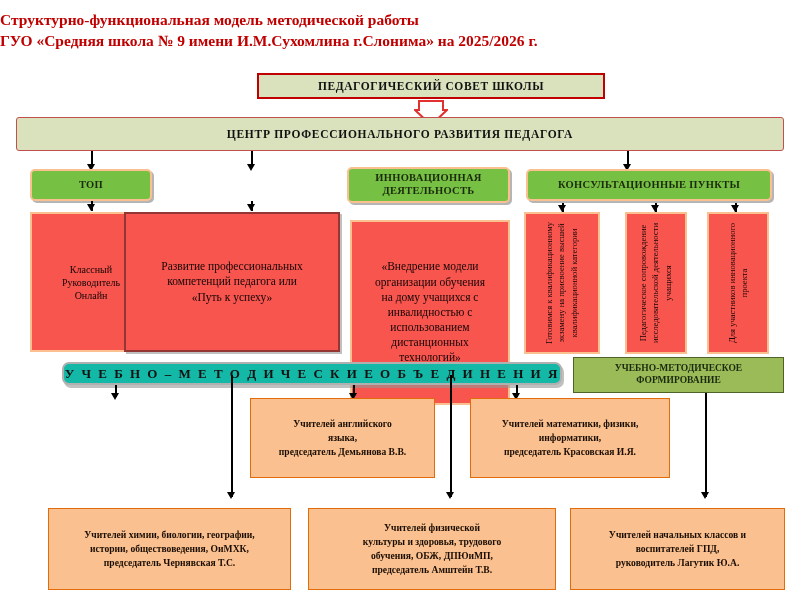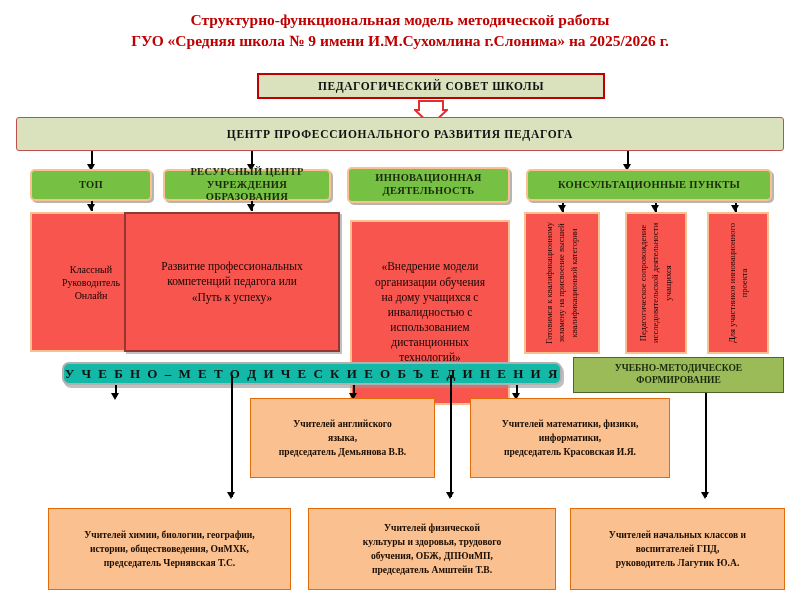--- a/index.html
+++ b/index.html
@@ -17,21 +17,21 @@
     background: #ffffff;
     overflow: hidden;
   }
 
   
   .title {
     position: absolute;
     left: 0;
     top: 10px;
     width: 800px;
-    text-align: center;
+    text-align: left;
     color: #c00000;
     font-weight: bold;
     font-size: 15.5px;
     line-height: 1.35;
     font-family: "Liberation Serif", "DejaVu Serif", serif;
   }
   .title .l2 { display:block; }
 
   
   .box {
@@ -196,23 +196,20 @@
   <div class="vline" style="left:251px; top:151px; height:15px;"></div>
   <div class="arrow-down" style="left:247px; top:164px;"></div>
 
   <div class="vline" style="left:627px; top:151px; height:15px;"></div>
   <div class="arrow-down" style="left:623px; top:164px;"></div>
 
   <div class="box b-cat" style="left:30px; top:169px; width:122px; height:32px;">
     <span class="ml">ТОП</span>
   </div>
 
-  <div class="box b-cat" style="left:163px; top:169px; width:168px; height:32px;">
-    <span class="ml">РЕСУРСНЫЙ  ЦЕНТР<br>УЧРЕЖДЕНИЯ  ОБРАЗОВАНИЯ</span>
-  </div>
 
   <div class="box b-cat" style="left:347px; top:167px; width:163px; height:36px;">
     <span class="ml">ИННОВАЦИОННАЯ<br>ДЕЯТЕЛЬНОСТЬ</span>
   </div>
 
   <div class="box b-cat" style="left:526px; top:169px; width:246px; height:32px;">
     <span class="ml">КОНСУЛЬТАЦИОННЫЕ ПУНКТЫ</span>
   </div>
 
   <div class="vline" style="left:91px; top:201px; height:10px;"></div>

